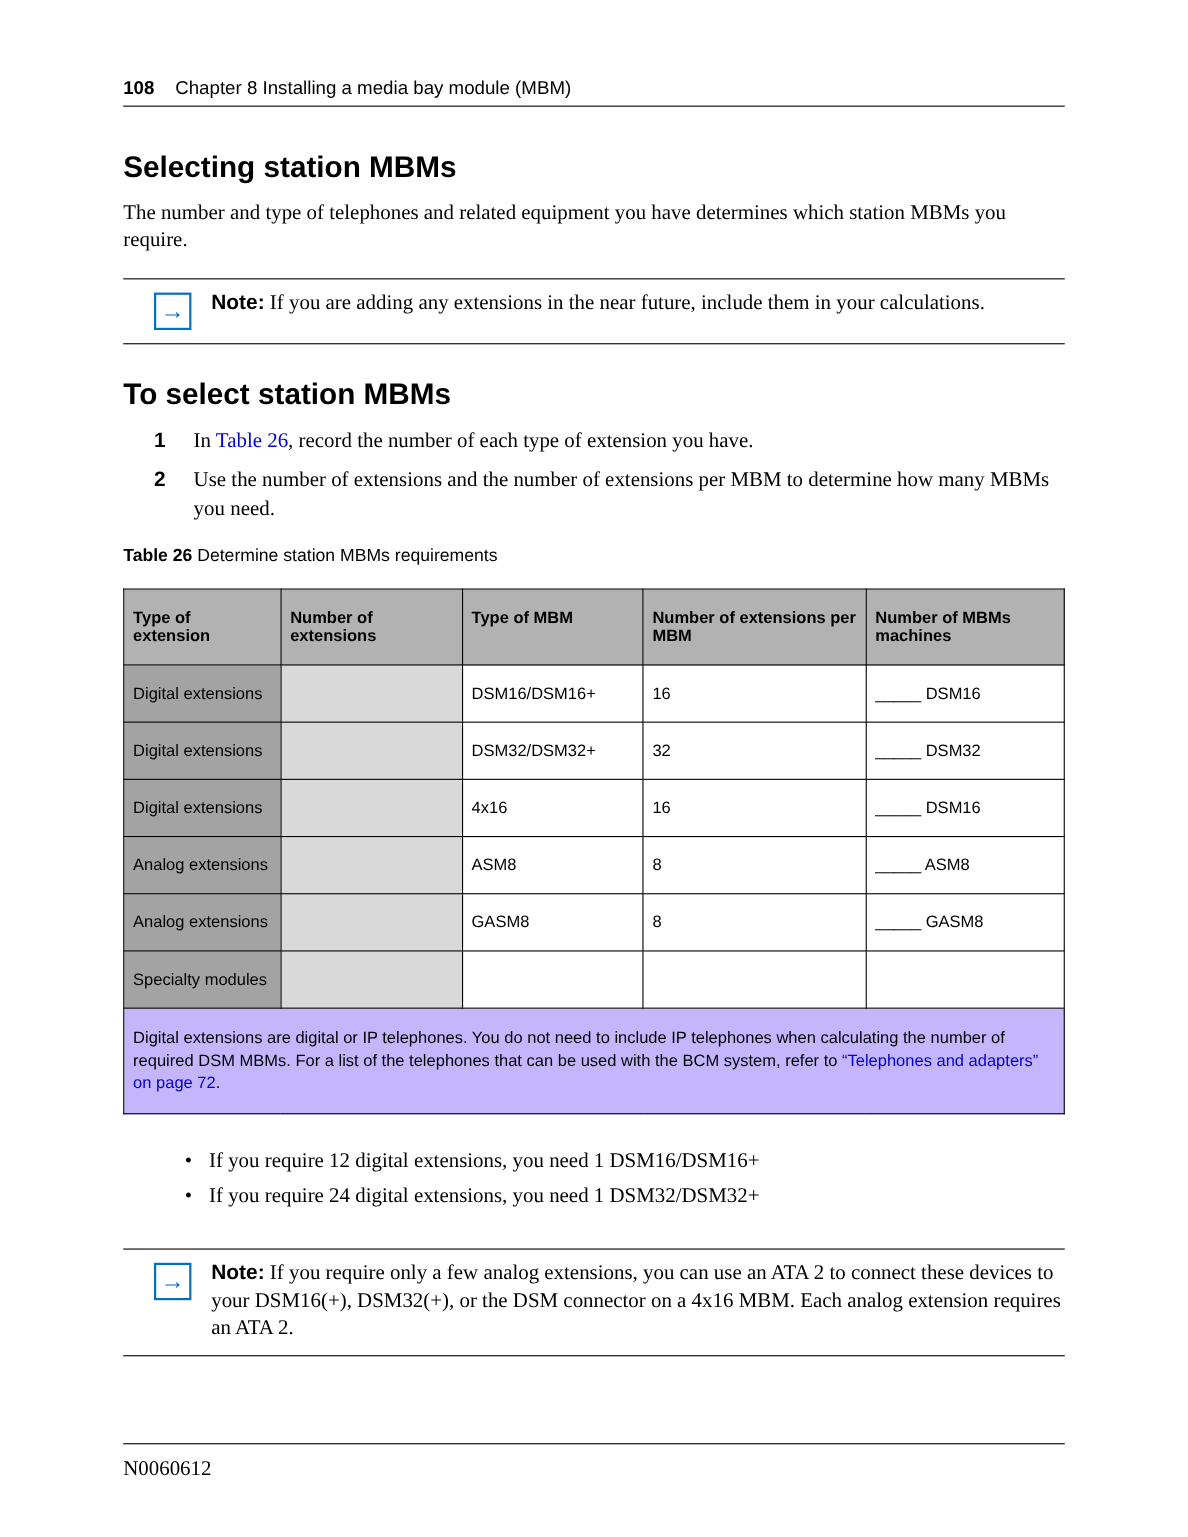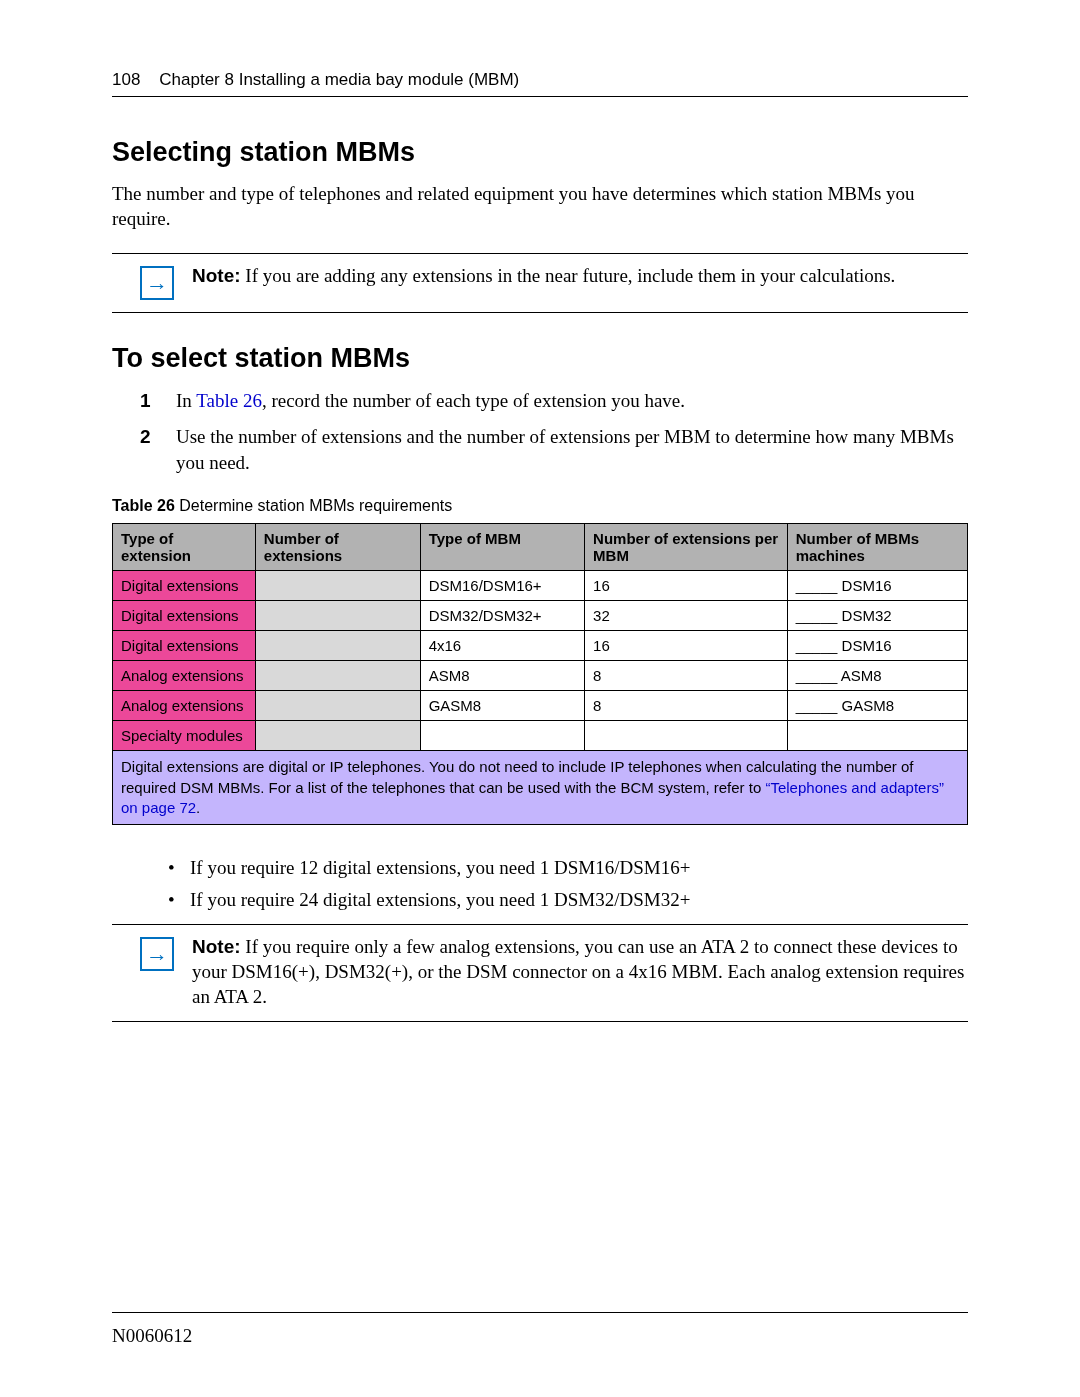--- a/index.html
+++ b/index.html
@@ -1,38 +1,38 @@
 <!DOCTYPE html>
 <html><head>
 <meta charset="utf-8">
 <style>
 body{margin:0;background:#fff;font-family:"Times New Roman",Times,serif;color:#000}
 .page{width:1080px;height:1397px;margin:0 auto;padding:70px 112px 0 112px;box-sizing:border-box;position:relative}
 .running-head{font-family:Arial,Helvetica,sans-serif;font-size:17px;border-bottom:1px solid #000;padding-bottom:6px;margin-bottom:40px}
-.running-head .pn{font-weight:normal}
+.running-head .pn{font-weight:bold}
 h2{font-family:Arial,Helvetica,sans-serif;font-size:27px;font-weight:bold;margin:0 0 14px 0}
 .body-indent{margin-left:28px}
 p.body{font-size:19px;line-height:1.3;margin:0 0 22px 0}
 .note-block{border-top:1px solid #000;border-bottom:1px solid #000;padding:10px 0 12px 0;margin:0 0 30px 0;display:flex;align-items:flex-start;gap:18px}
 .note-icon{width:30px;height:30px;border:2px solid #0070c0;display:flex;align-items:center;justify-content:center;color:#0070c0;font-size:22px;font-weight:bold;flex-shrink:0;margin-left:28px;margin-top:2px}
 .note-text{font-size:19px;line-height:1.3}
 .note-text .lbl{font-family:Arial,Helvetica,sans-serif;font-weight:bold}
 ol.steps{list-style:none;padding:0;margin:0 0 22px 28px}
 ol.steps li{display:flex;gap:18px;font-size:19px;line-height:1.35;margin-bottom:10px}
 ol.steps .num{font-family:Arial,Helvetica,sans-serif;font-weight:bold;min-width:18px}
 .link{color:#0000cc}
-.table-caption{font-family:Arial,Helvetica,sans-serif;font-size:16px;margin:0 0 8px 0}
+.table-caption{font-family:Arial,Helvetica,sans-serif;font-size:16px;margin:0 0 20px 0}
 .table-caption .tl{font-weight:bold}
 table.data{width:100%;border-collapse:collapse;font-family:Arial,Helvetica,sans-serif;font-size:15px;margin-bottom:30px}
-table.data th,table.data td{border:1px solid #000;padding:6px 8px;text-align:left;vertical-align:top}
+table.data th,table.data td{border:1px solid #000;padding:17px 8px;text-align:left;vertical-align:top}
 table.data th{background:#b2b2b2;font-weight:bold}
-table.data td.col1{background:#ec4899}
+table.data td.col1{background:#a3a3a3}
 table.data td.noext{background:#d9d9d9}
 table.data td.foot{background:#c4b5fd;font-size:15px;line-height:1.35}
-ul.bul{list-style:none;padding:0;margin:0 0 12px 56px}
+ul.bul{list-style:none;padding:0;margin:0 0 35px 56px}
 ul.bul li{font-size:19px;line-height:1.35;margin-bottom:6px;position:relative;padding-left:22px}
 ul.bul li::before{content:"\2022";position:absolute;left:0;top:0}
 .doc-id{position:absolute;bottom:50px;left:112px;font-size:19px;border-top:1px solid #000;padding-top:12px;width:calc(100% - 224px)}
 </style>
 </head>
 <body>
 
 <div class="page">
 
   <div class="running-head">

